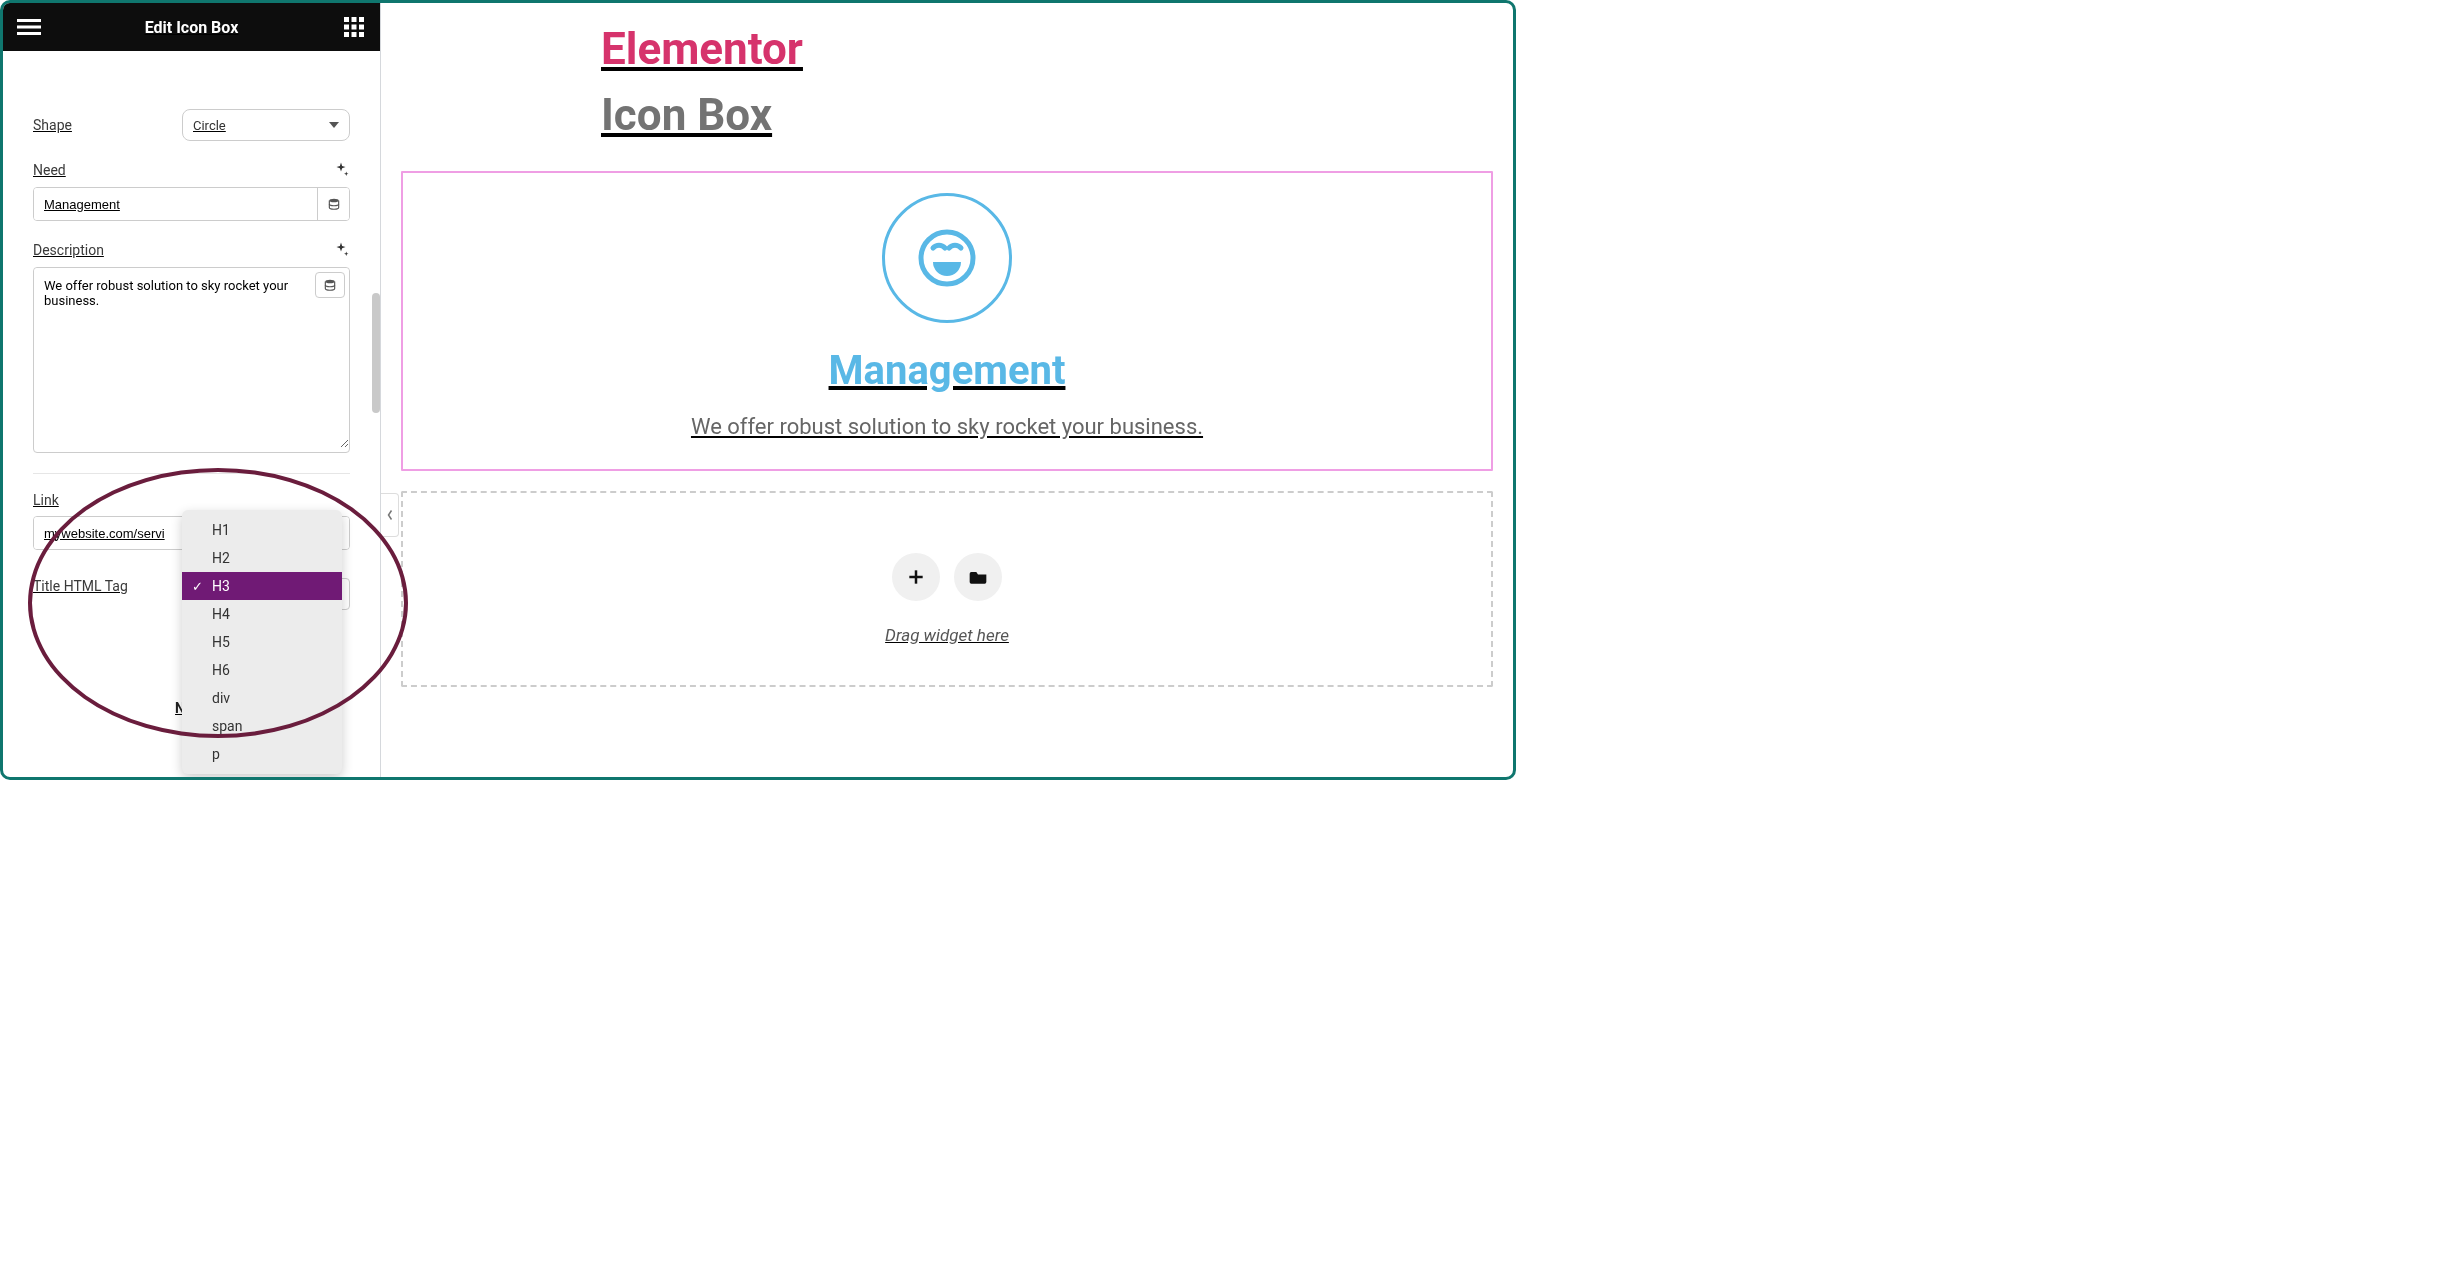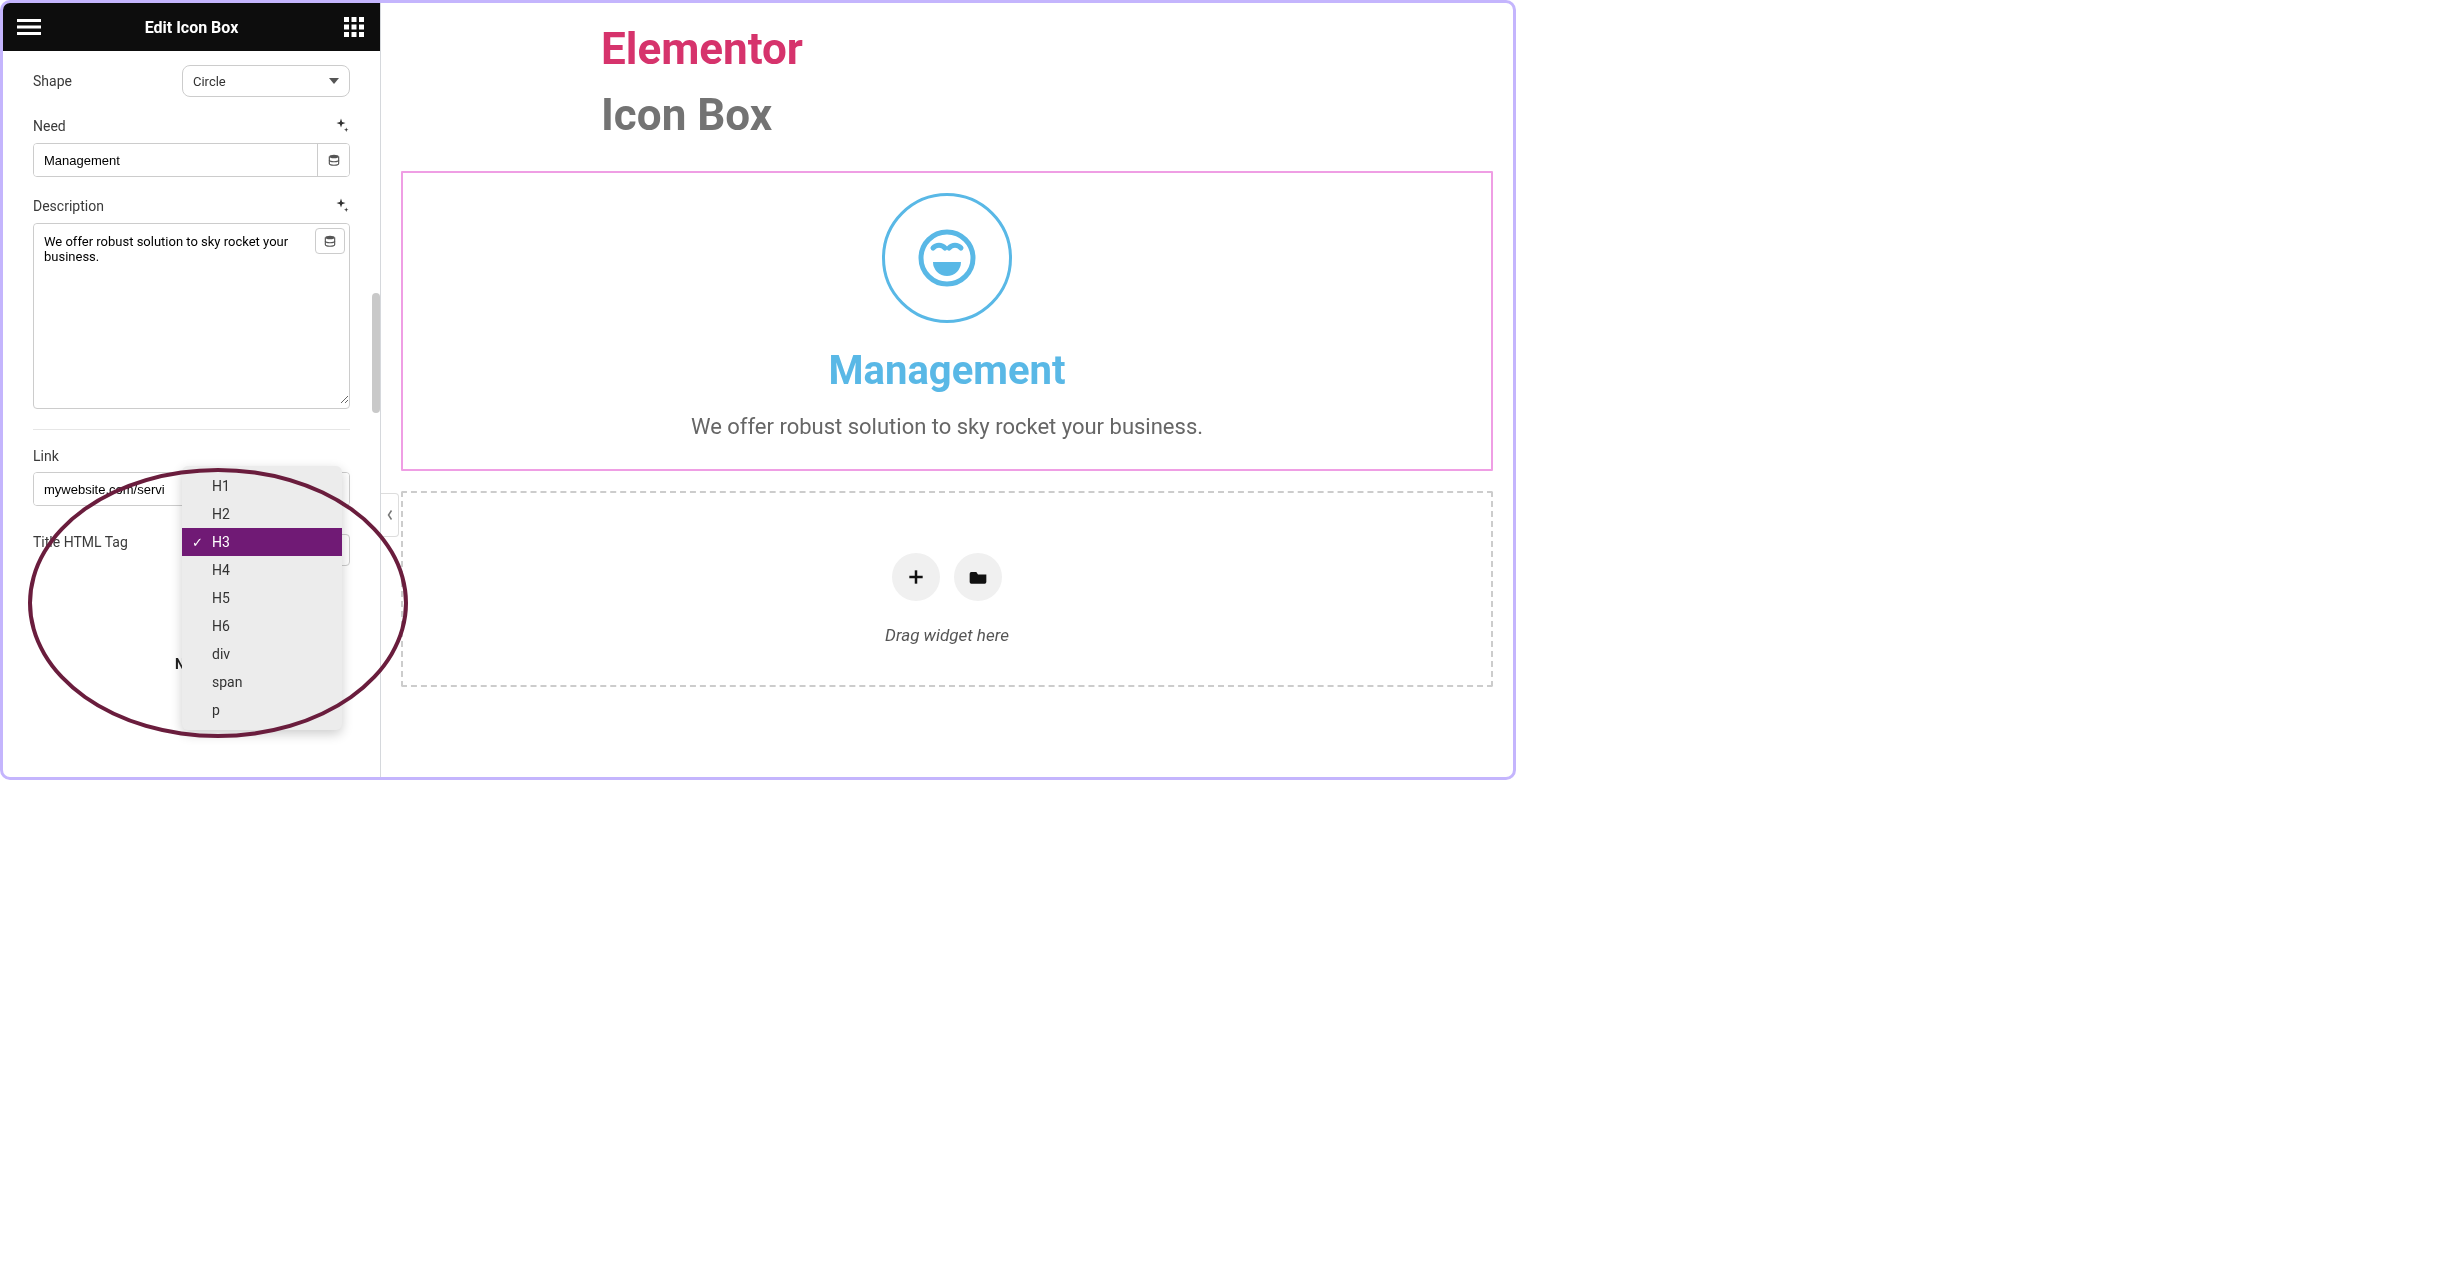--- a/index.html
+++ b/index.html
@@ -1,25 +1,26 @@
 <!DOCTYPE html>
 <html><head>
 <meta charset="utf-8">
 <style>
   * { box-sizing: border-box; margin: 0; padding: 0; }
   html, body { height: 100%; font-family: -apple-system, BlinkMacSystemFont, "Segoe UI", Roboto, Helvetica, Arial, sans-serif; }
   .app {
     width: 1516px;
     height: 780px;
-    border: 3px solid #c4b5fd;
+    border: 3px solid #0f766e;
     border-radius: 10px;
     position: relative;
     background: #fff;
     display: flex;
     overflow: hidden;
+    text-decoration: underline;
   }
   
   .sidebar {
     width: 378px;
     flex: 0 0 378px;
     display: flex;
     flex-direction: column;
     position: relative;
     border-right: 1px solid #d5d8dc;
   }
@@ -41,20 +42,21 @@
     padding: 14px 30px 10px 30px;
     overflow: visible;
     position: relative;
     flex: 1;
   }
   .ctrl-row {
     display: flex;
     align-items: center;
     justify-content: space-between;
     margin-bottom: 20px;
+    margin-top: 44px;
   }
   .ctrl-label { font-size: 14px; color: #3a3a3a; }
   .ctrl-label-row { display:flex; align-items:center; justify-content: space-between; margin-bottom:8px;}
   .sparkle {
     width: 18px; height: 18px; display:flex; align-items:center; justify-content:center; cursor:pointer;
   }
   .sparkle svg { fill:#333; }
   .select-box {
     width: 168px;
     height: 32px;

